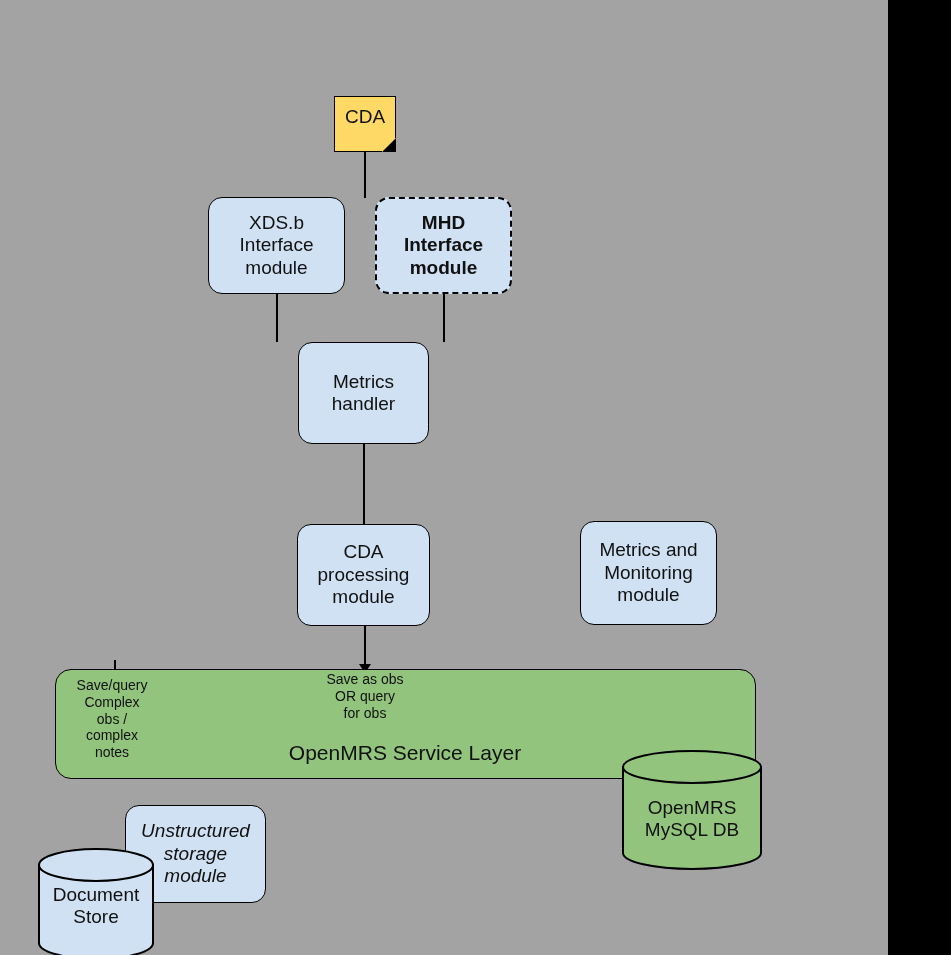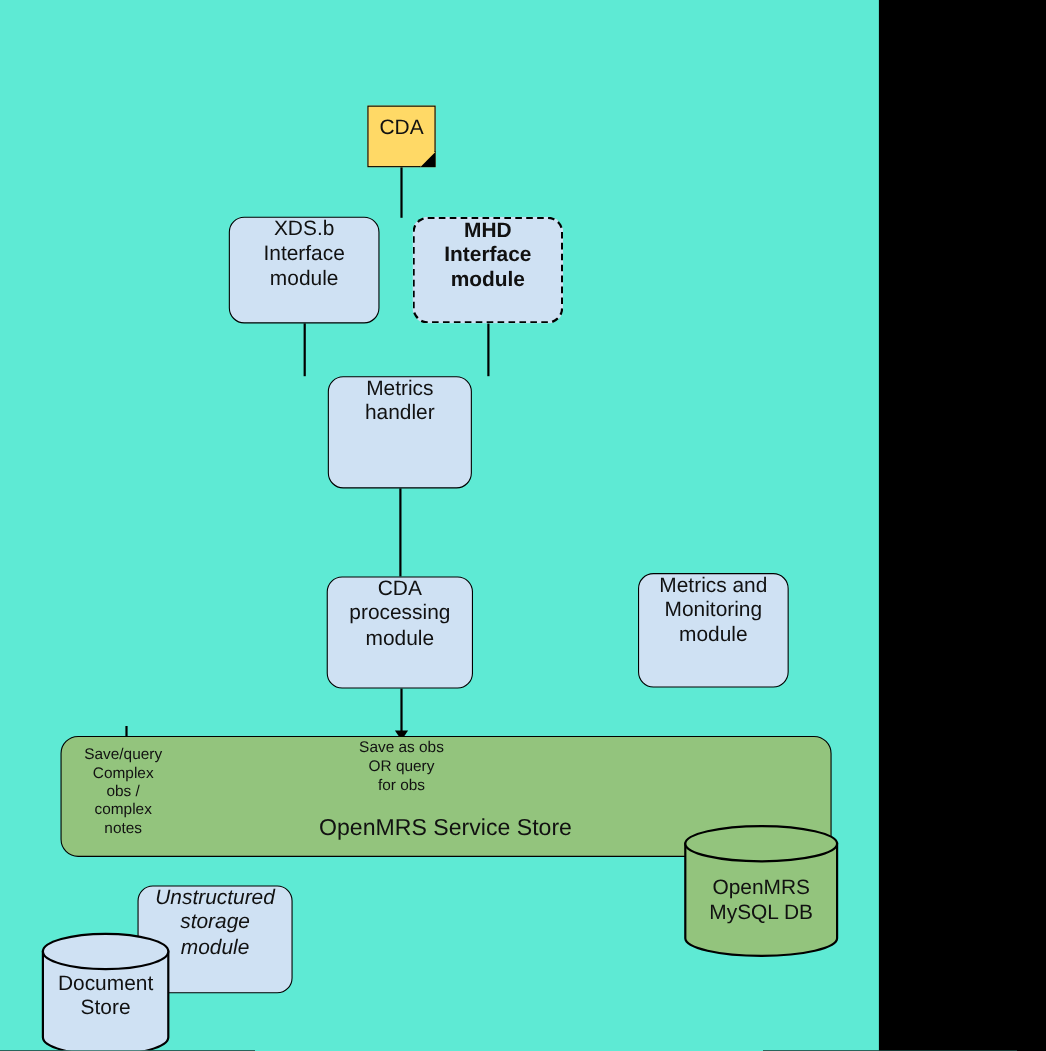--- a/index.html
+++ b/index.html
@@ -2,33 +2,34 @@
 <html><head>
 <meta charset="utf-8">
 <style>
   html, body {
     margin: 0;
     padding: 0;
     background: #000000;
   }
   #canvas {
     position: relative;
-    width: 799px;
+    width: 888px;
     height: 955px;
-    background: #5eead4;
+    background: #a3a3a3;
     overflow: hidden;
     font-family: "Liberation Sans", sans-serif;
     color: #000000;
   }
 
   
   .node {
     position: absolute;
     box-sizing: border-box;
     display: flex;
+    align-items: center;
     justify-content: center;
     text-align: center;
     line-height: 1.18;
     color: #111111;
   }
 
   .rounded-box {
     background: #cfe1f3;
     border: 1px solid #000000;
     border-radius: 14px;
@@ -191,21 +192,21 @@
     <div>complex</div>
     <div>notes</div>
   </div>
 
   <div class="label band-note" style="left:307px; top:671px; width:116px;">
     <div>Save as obs</div>
     <div>OR query</div>
     <div>for obs</div>
   </div>
 
-  <div class="label band-title" style="left:255px; top:740px; width:300px;">OpenMRS Service Store</div>
+  <div class="label band-title" style="left:255px; top:740px; width:300px;">OpenMRS Service Layer</div>
 
   <div class="cylinder" style="left:622px; top:750px; width:140px; height:120px;">
     <svg width="140" height="120" viewBox="0 0 140 120">
       <path d="M1,17 L1,103 A69,16 0 0 0 139,103 L139,17 Z" fill="#93c47d" stroke="#000000" stroke-width="2"></path>
       <ellipse cx="70" cy="17" rx="69" ry="16" fill="#93c47d" stroke="#000000" stroke-width="2"></ellipse>
     </svg>
     <div class="cyl-label" style="top:47px;">
       <div>OpenMRS</div>
       <div>MySQL DB</div>
     </div>

